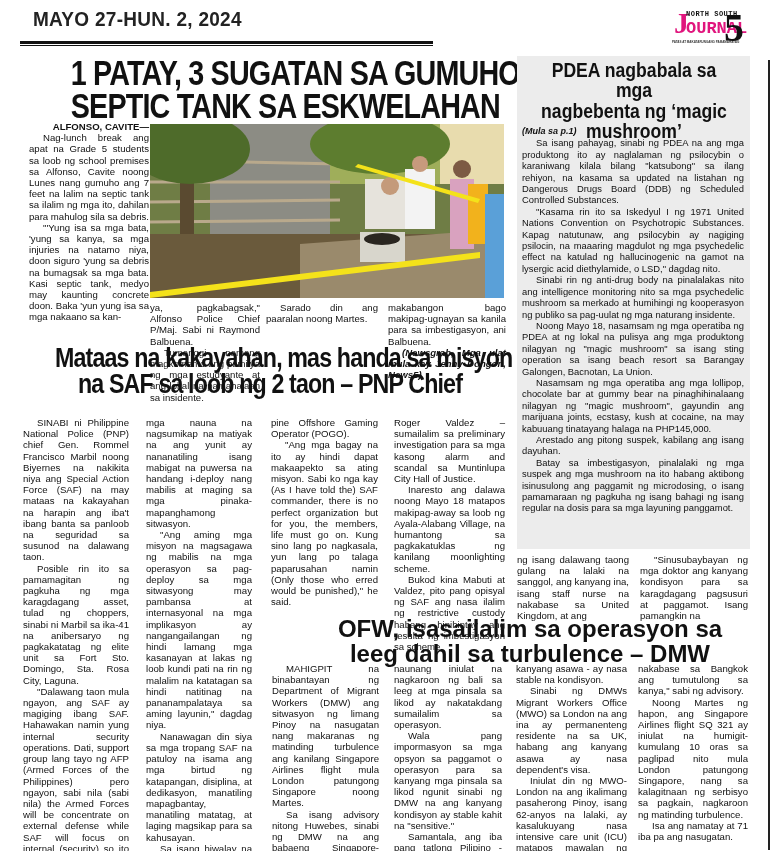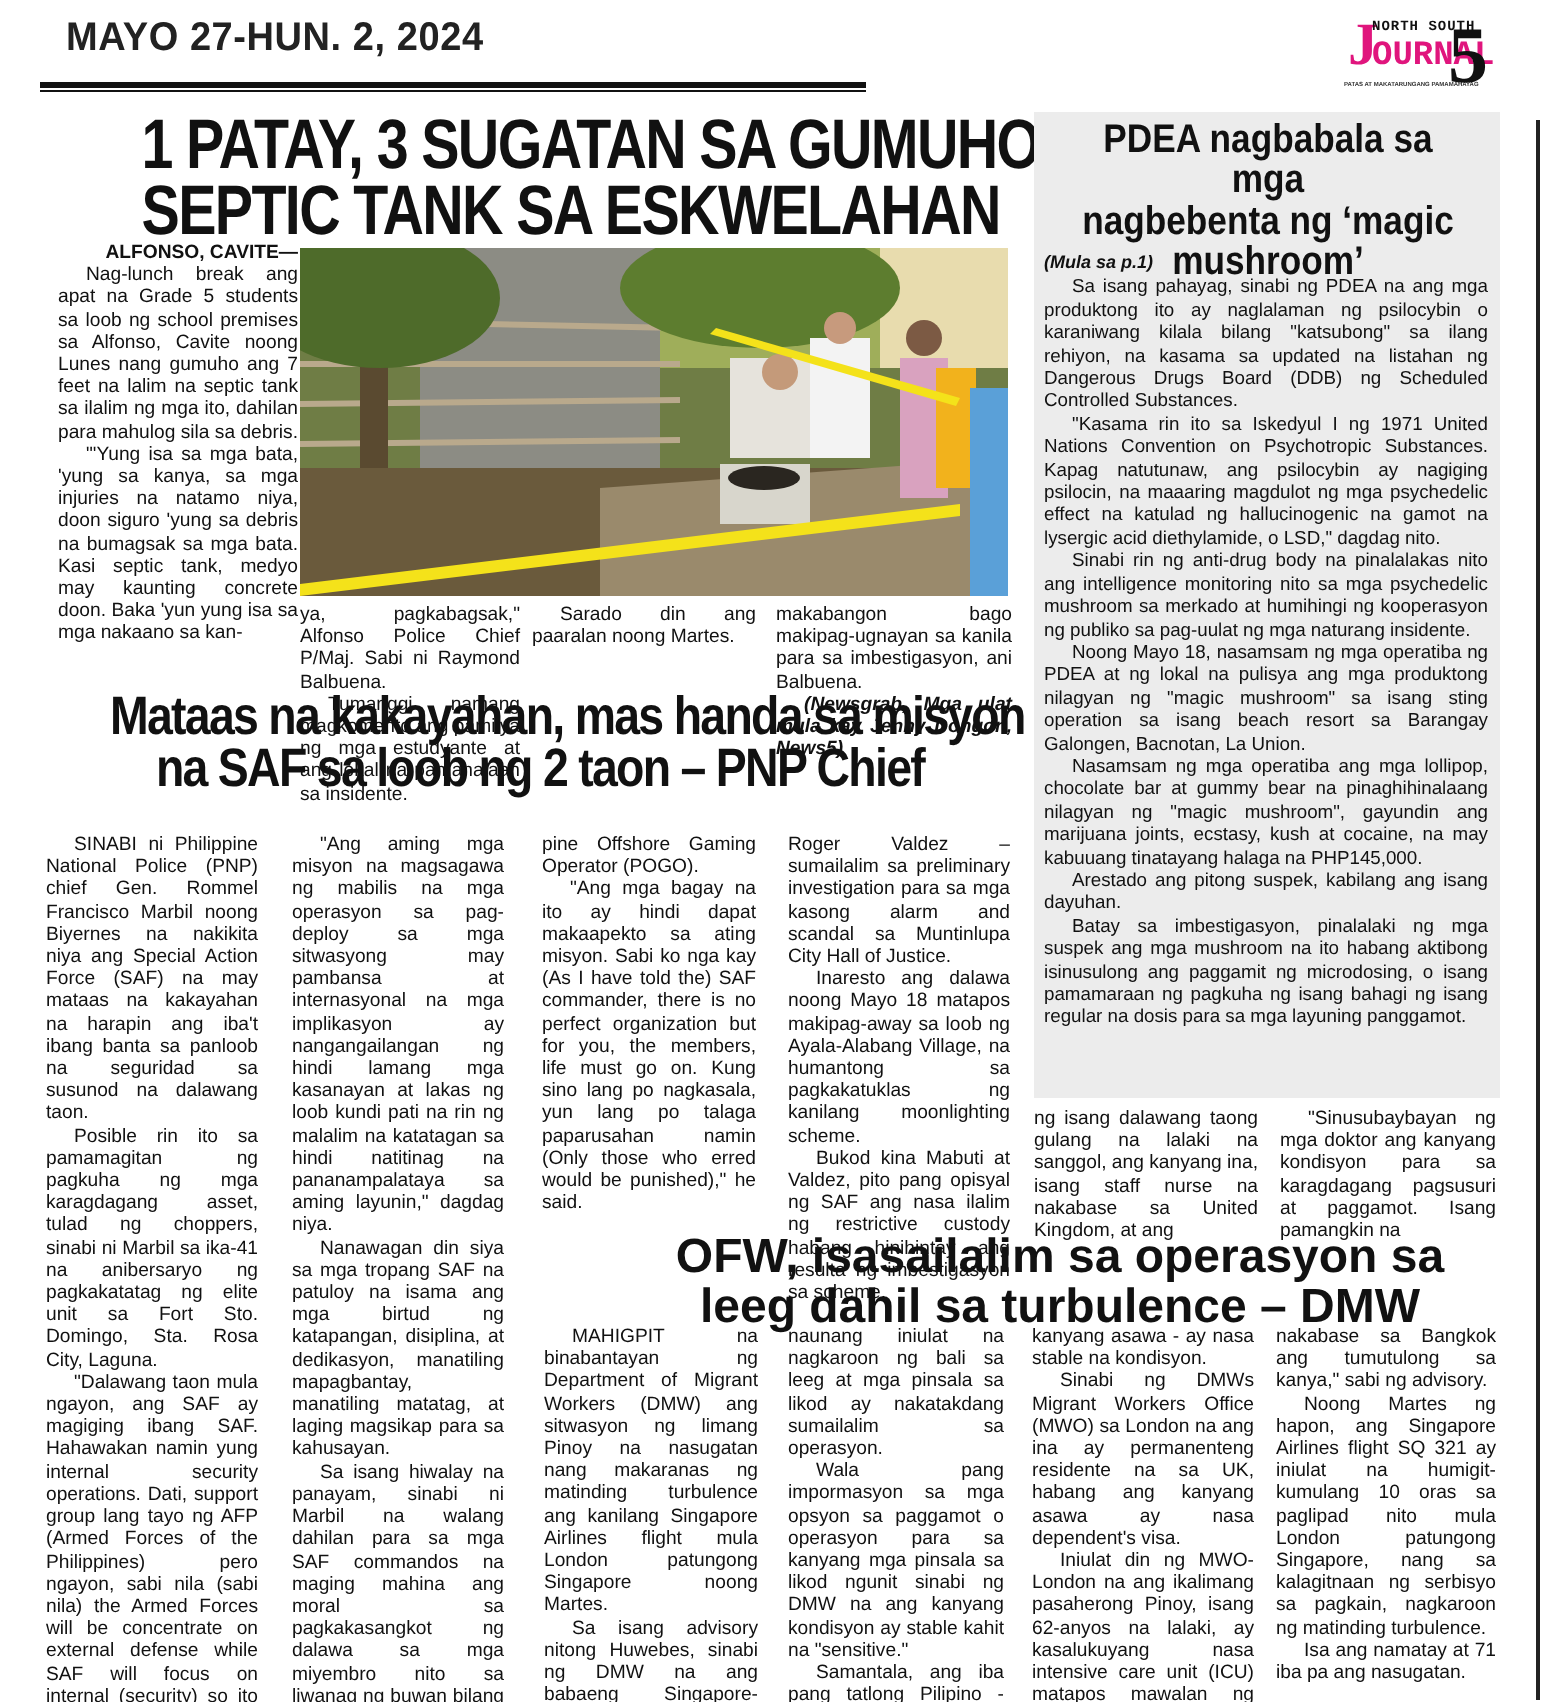--- a/index.html
+++ b/index.html
@@ -154,20 +154,21 @@
   <div>Mataas na kakayahan, mas handa sa misyon</div>
   <div>na SAF sa loob ng 2 taon – PNP Chief</div>
 </div>
 <div class="abs txt" id="a2-c1">
   <p>SINABI ni Philippine National Police (PNP) chief Gen. Rommel Francisco Marbil noong Biyernes na nakikita niya ang Special Action Force (SAF) na may mataas na kakayahan na harapin ang iba't ibang banta sa panloob na seguridad sa susunod na dalawang taon.</p>
   <p>Posible rin ito sa pamamagitan ng pagkuha ng mga karagdagang asset, tulad ng choppers, sinabi ni Marbil sa ika-41 na anibersaryo ng pagkakatatag ng elite unit sa Fort Sto. Domingo, Sta. Rosa City, Laguna.</p>
   <p>"Dalawang taon mula ngayon, ang SAF ay magiging ibang SAF. Hahawakan namin yung internal security operations. Dati, support group lang tayo ng AFP (Armed Forces of the Philippines) pero ngayon, sabi nila (sabi nila) the Armed Forces will be concentrate on external defense while SAF will focus on internal (security) so ito ang mas malaking hamon. As I have said last time, we cannot buy anymore choppers that are not tactical worthy so ito yung pinag-iipunan namin," he said.</p>
 
 </div>
 <div class="abs txt" id="a2-c2">
+  <p class="noind">mga nauna na nagsumikap na matiyak na ang yunit ay nananatiling isang mabigat na puwersa na handang i-deploy nang mabilis at maging sa mga pinaka-mapanghamong sitwasyon.</p>
   <p>"Ang aming mga misyon na magsagawa ng mabilis na mga operasyon sa pag-deploy sa mga sitwasyong may pambansa at internasyonal na mga implikasyon ay nangangailangan ng hindi lamang mga kasanayan at lakas ng loob kundi pati na rin ng malalim na katatagan sa hindi natitinag na pananampalataya sa aming layunin," dagdag niya.</p>
   <p>Nanawagan din siya sa mga tropang SAF na patuloy na isama ang mga birtud ng katapangan, disiplina, at dedikasyon, manatiling mapagbantay, manatiling matatag, at laging magsikap para sa kahusayan.</p>
   <p>Sa isang hiwalay na panayam, sinabi ni Marbil na walang dahilan para sa mga SAF commandos na maging mahina ang moral sa pagkakasangkot ng dalawa sa mga miyembro nito sa liwanag ng buwan bilang hindi awtorisadong security escort ng isang Chinese na opisyal ng isang Philip-</p>
 </div>
 <div class="abs txt" id="a2-c3">
   <p class="noind">pine Offshore Gaming Operator (POGO).</p>
   <p>"Ang mga bagay na ito ay hindi dapat makaapekto sa ating misyon. Sabi ko nga kay (As I have told the) SAF commander, there is no perfect organization but for you, the members, life must go on. Kung sino lang po nagkasala, yun lang po talaga paparusahan namin (Only those who erred would be punished)," he said.</p>
 </div>
 <div class="abs txt" id="a2-c4">
   <p class="noind">Roger Valdez – sumailalim sa preliminary investigation para sa mga kasong alarm and scandal sa Muntinlupa City Hall of Justice.</p>

